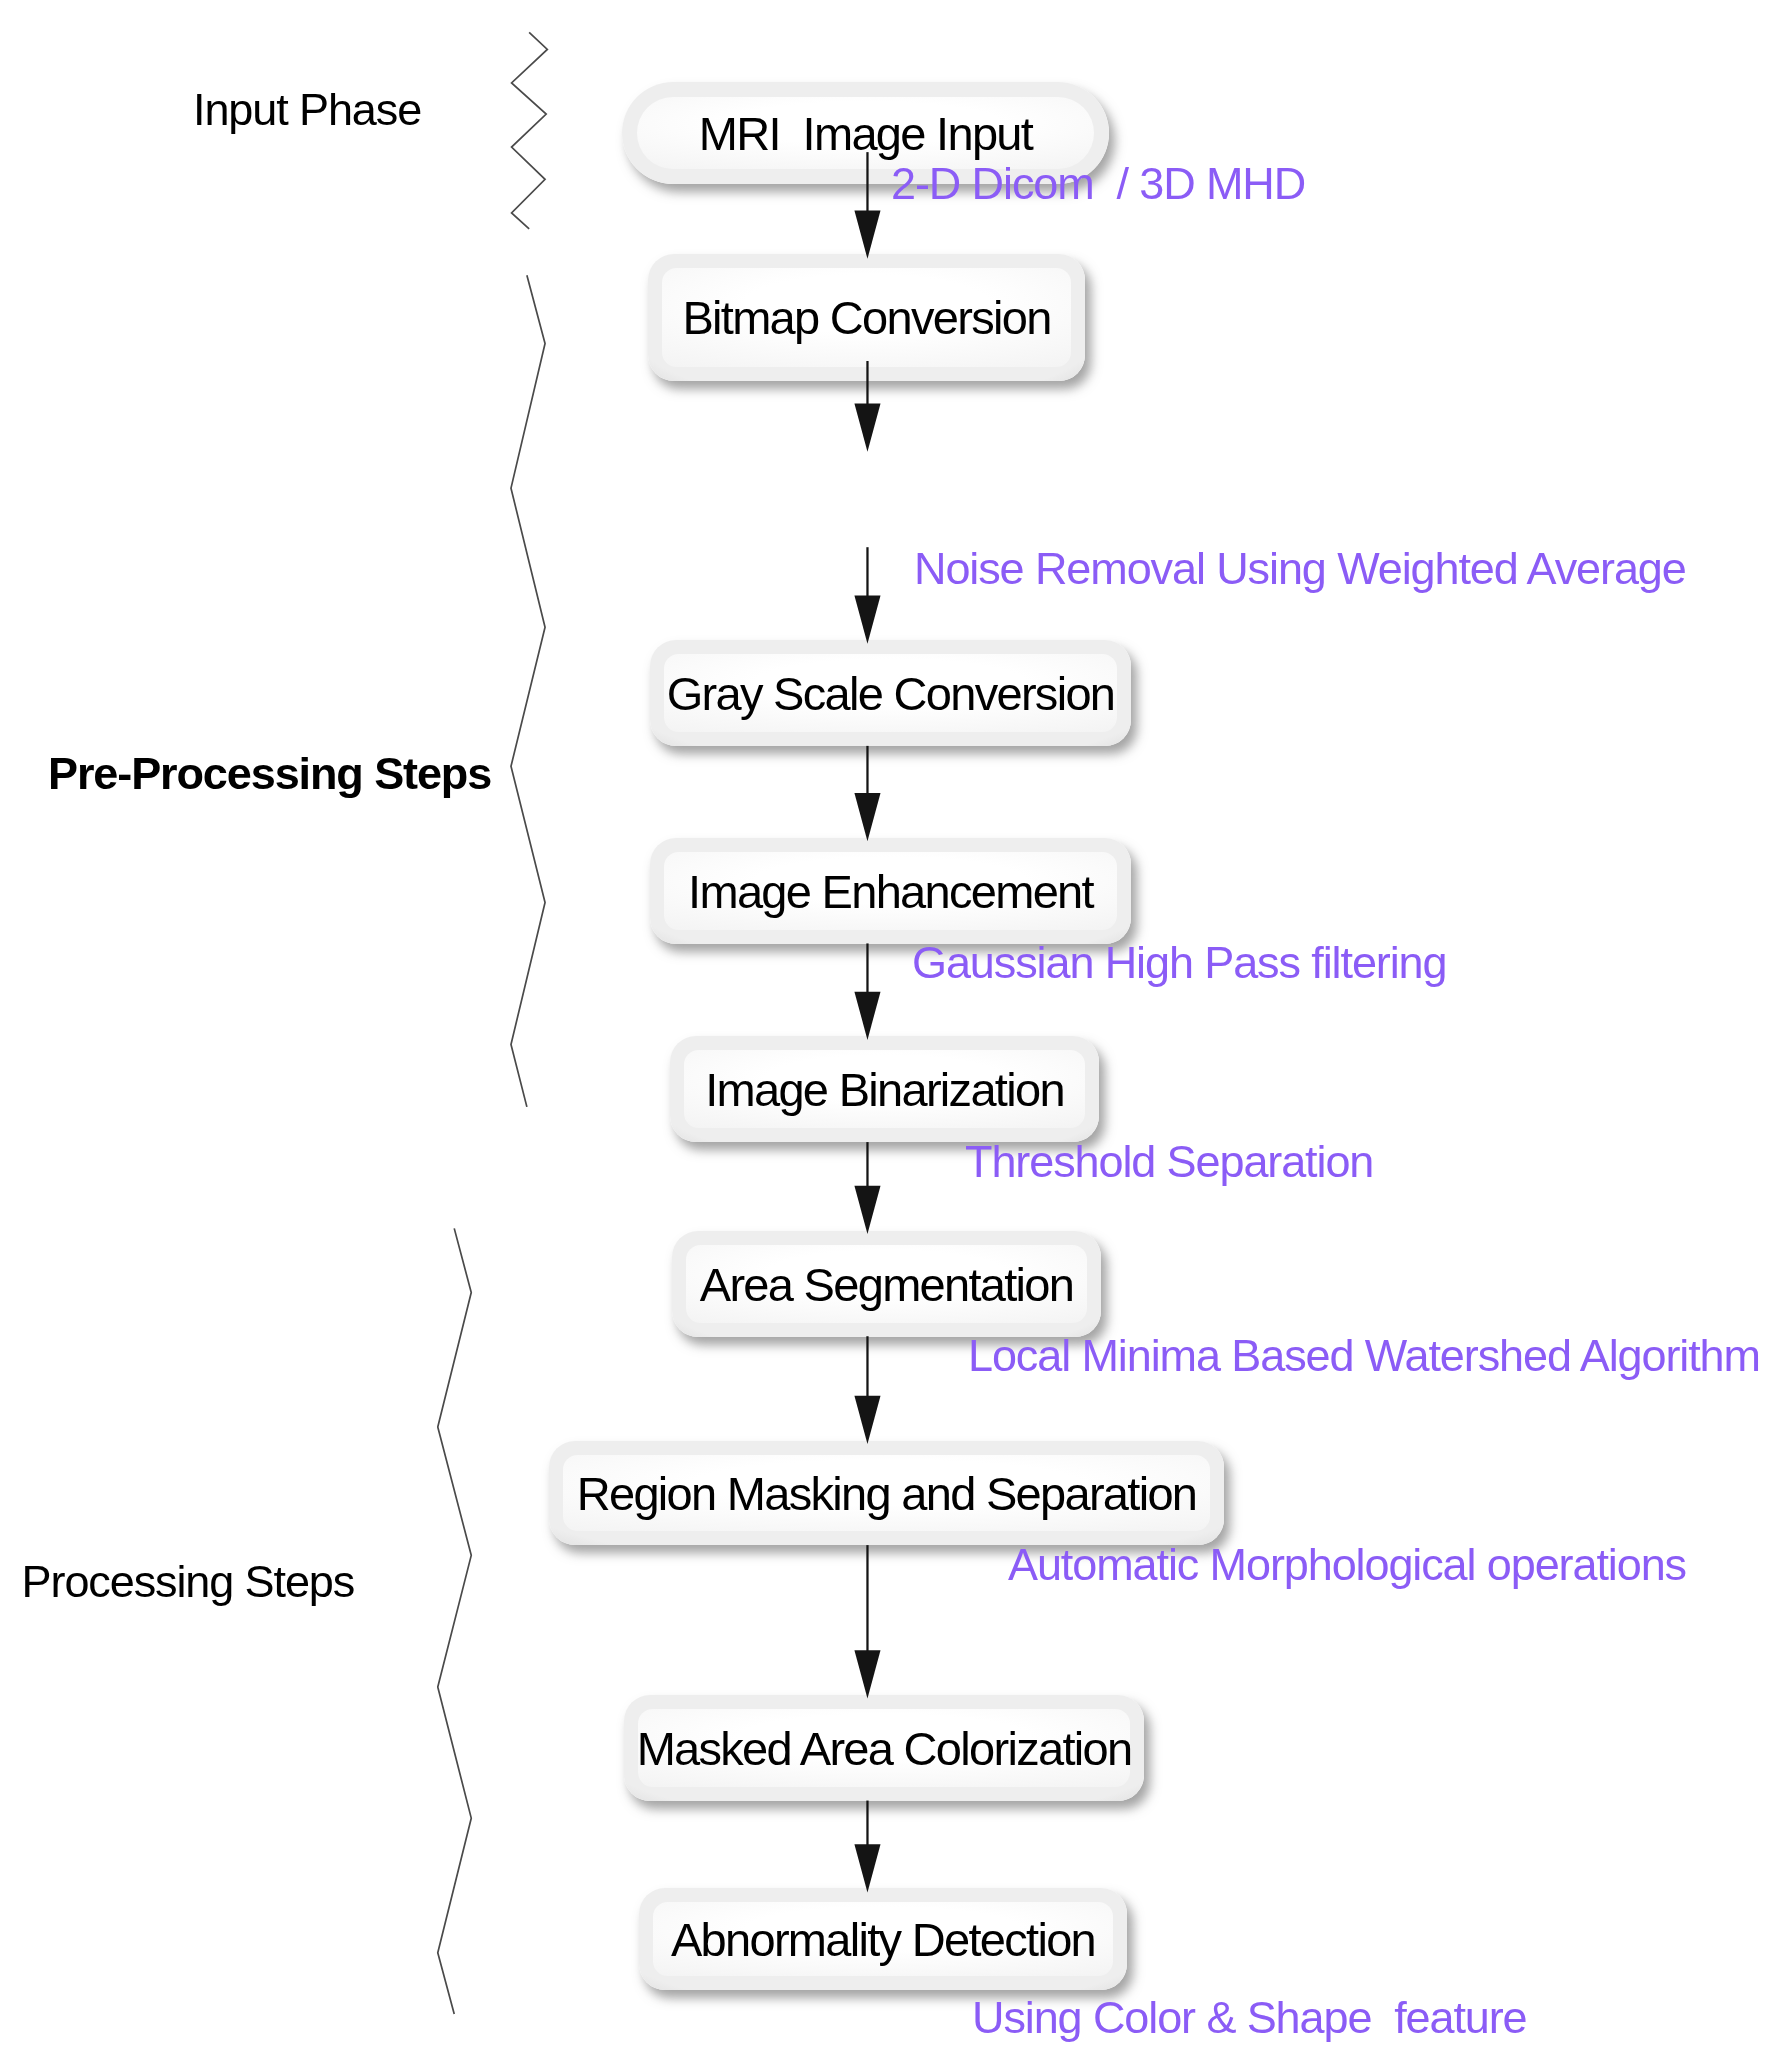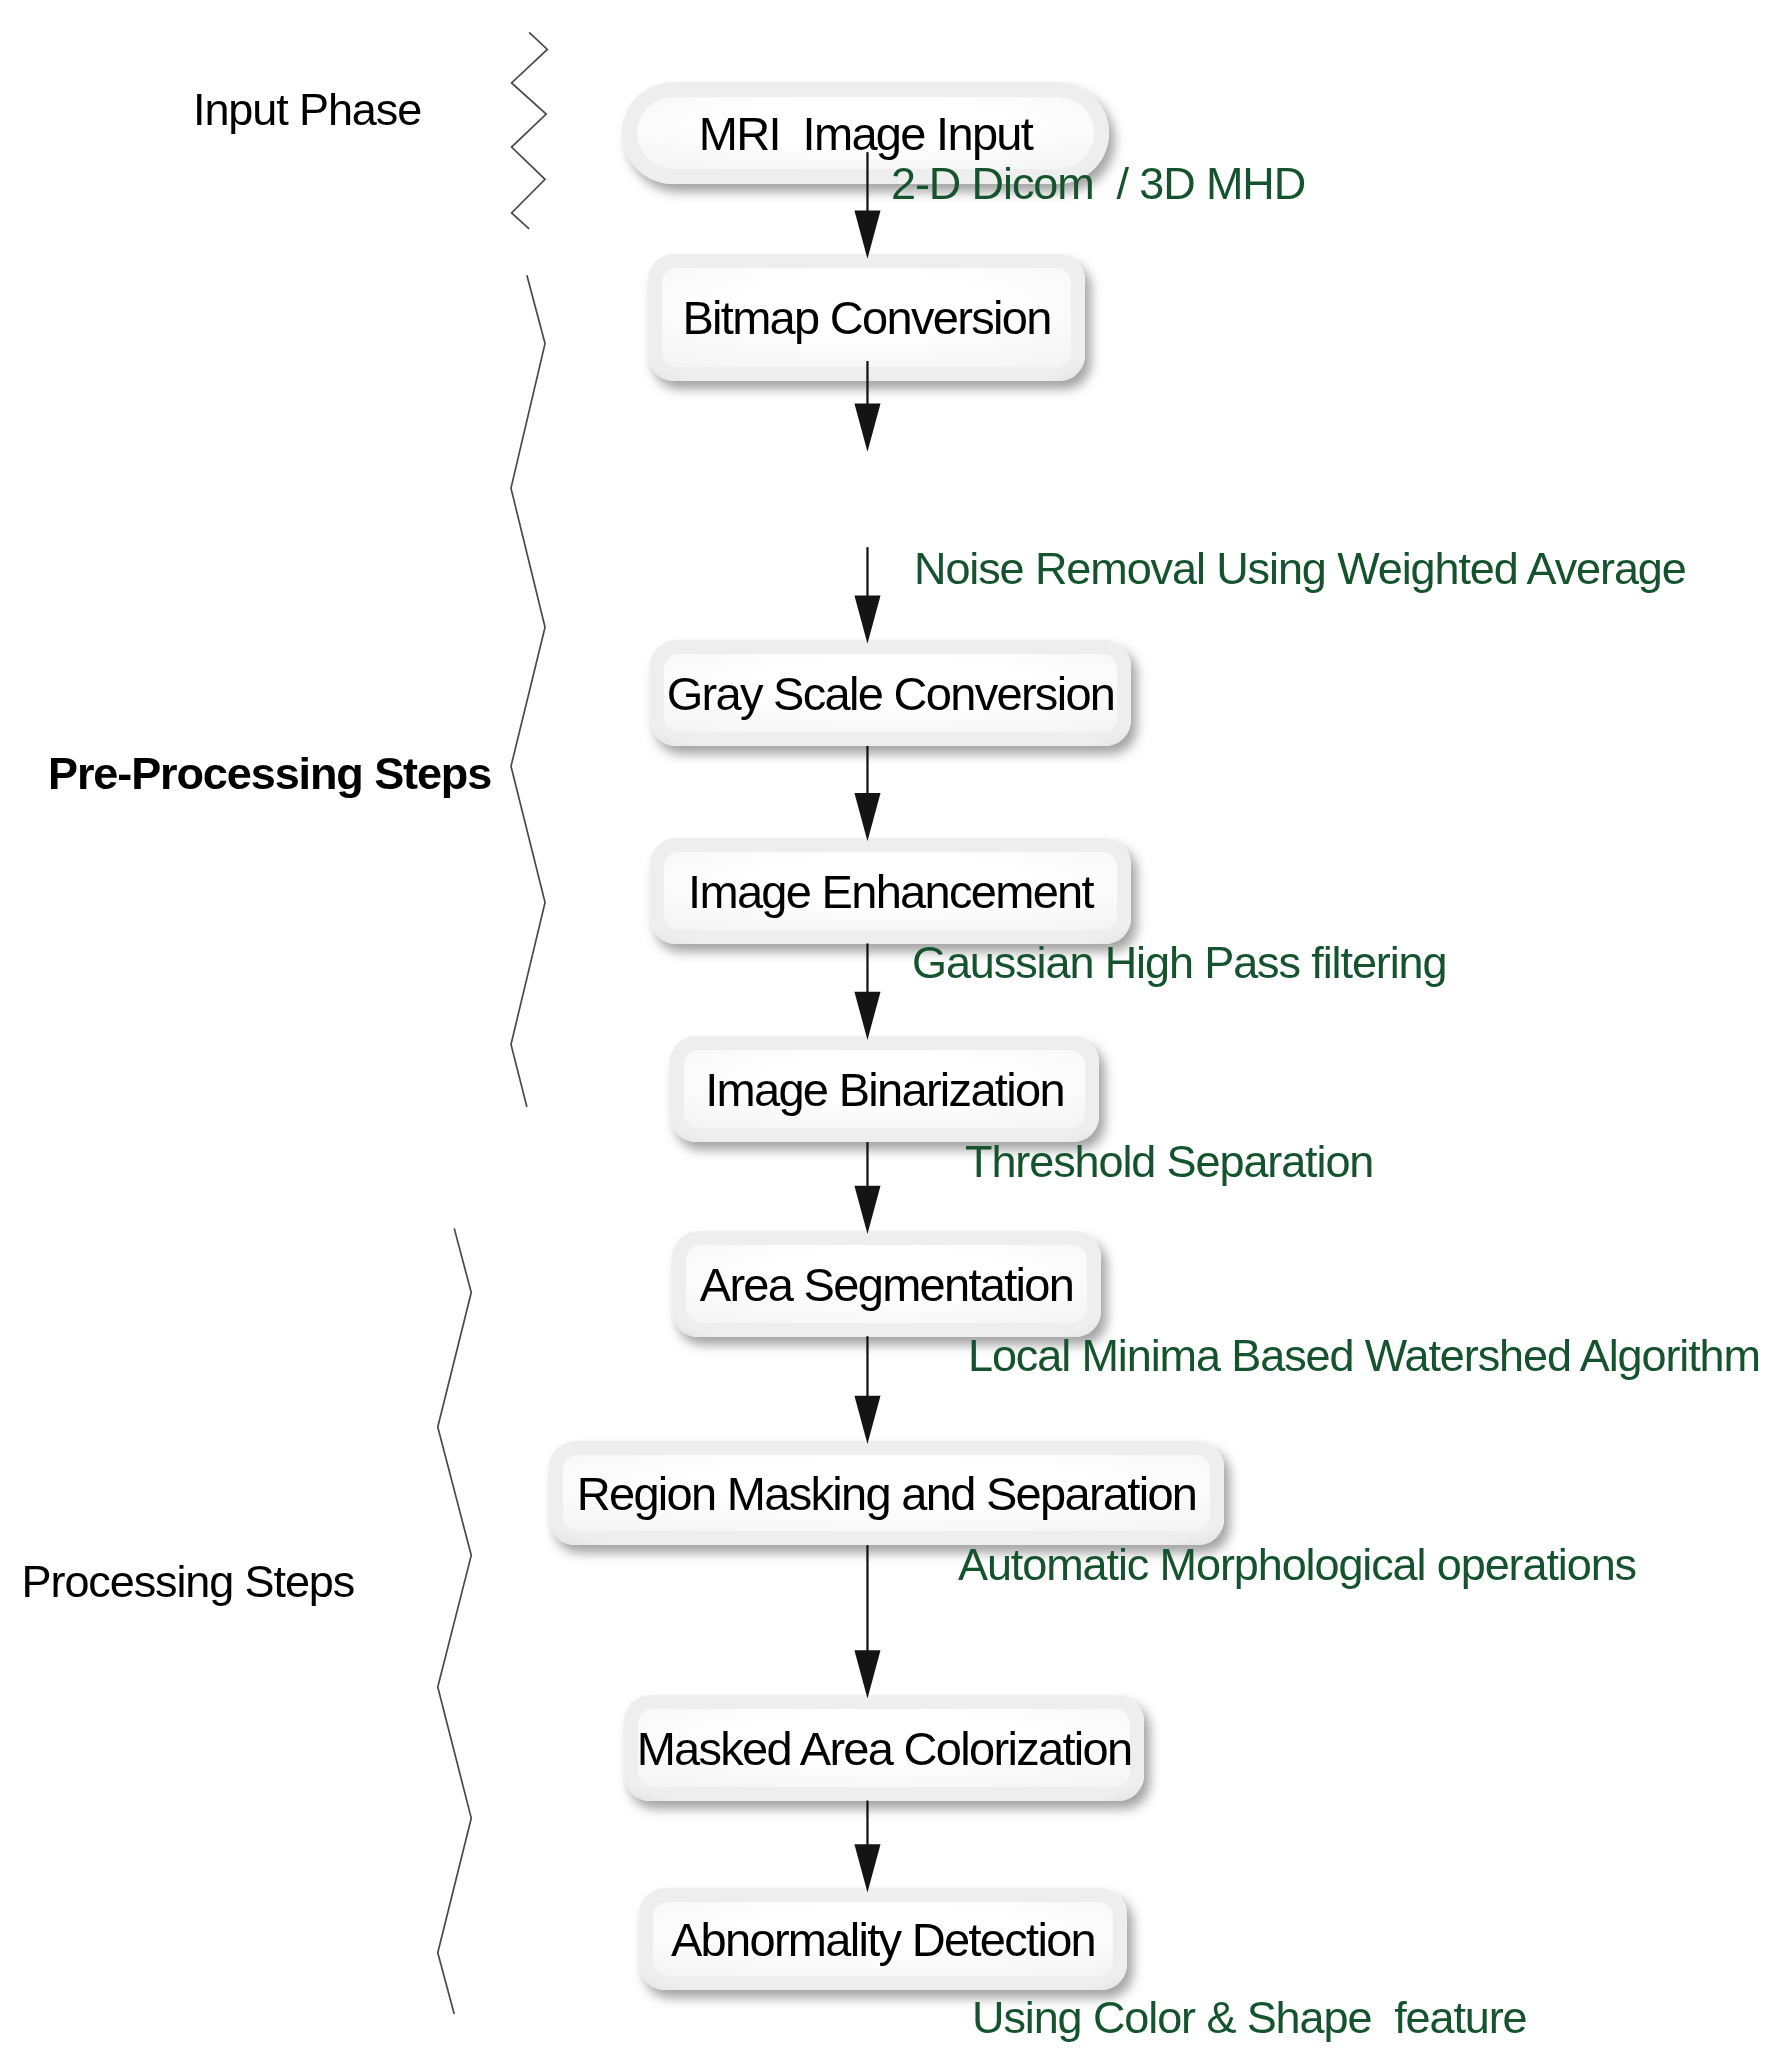--- a/index.html
+++ b/index.html
@@ -27,21 +27,21 @@
   .node.stadium { border-radius: 68px; }
   .node.stadium .fill { inset: 14.8px; border-radius: 54px; }
   .node .node-label {
     position: relative; z-index: 2;
     font-size: 47px; letter-spacing: -1.7px;
     white-space: pre; color: #000;
   }
   .edge-label {
     position: absolute;
     font-size: 45px; letter-spacing: -1.1px;
-    line-height: 1.15; white-space: pre; color: #14532d;
+    line-height: 1.15; white-space: pre; color: #8b5cf6;
   }
   .phase-label {
     position: absolute;
     font-size: 45px; letter-spacing: -1.1px;
     line-height: 1.15; white-space: pre; color: #000;
   }
   #overlay {
     position: absolute; inset: 0;
     width: 1790px; height: 2056px;
     pointer-events: none; z-index: 5;
@@ -103,21 +103,21 @@
   <div class="node" style="left:639px; top:1888px; width:488px; height:102px;">
     <div class="fill"></div>
     <div class="node-label">Abnormality Detection</div>
   </div>
 
   <div class="edge-label" style="left:891px; top:158px;">2-D Dicom  / 3D MHD</div>
   <div class="edge-label" style="left:914px; top:543px;">Noise Removal Using Weighted Average</div>
   <div class="edge-label" style="left:912px; top:937px;">Gaussian High Pass filtering</div>
   <div class="edge-label" style="left:968px; top:1330px;">Local Minima Based Watershed Algorithm</div>
   <div class="edge-label" style="left:965px; top:1136px;">Threshold Separation</div>
-  <div class="edge-label" style="left:958px; top:1539px;">Automatic Morphological operations</div>
+  <div class="edge-label" style="left:1008px; top:1539px;">Automatic Morphological operations</div>
   <div class="edge-label" style="left:972px; top:1992px;">Using Color &amp; Shape  feature</div>
 
   <svg id="overlay" viewBox="0 0 3153 3622" xmlns="http://www.w3.org/2000/svg">
 
     <g>
       <line x1="1528" y1="268" x2="1528" y2="390"></line>
       <polygon points="1528,456 1505,371 1551,371"></polygon>
     </g>
     <g>
       <line x1="1528" y1="636" x2="1528" y2="730"></line>

